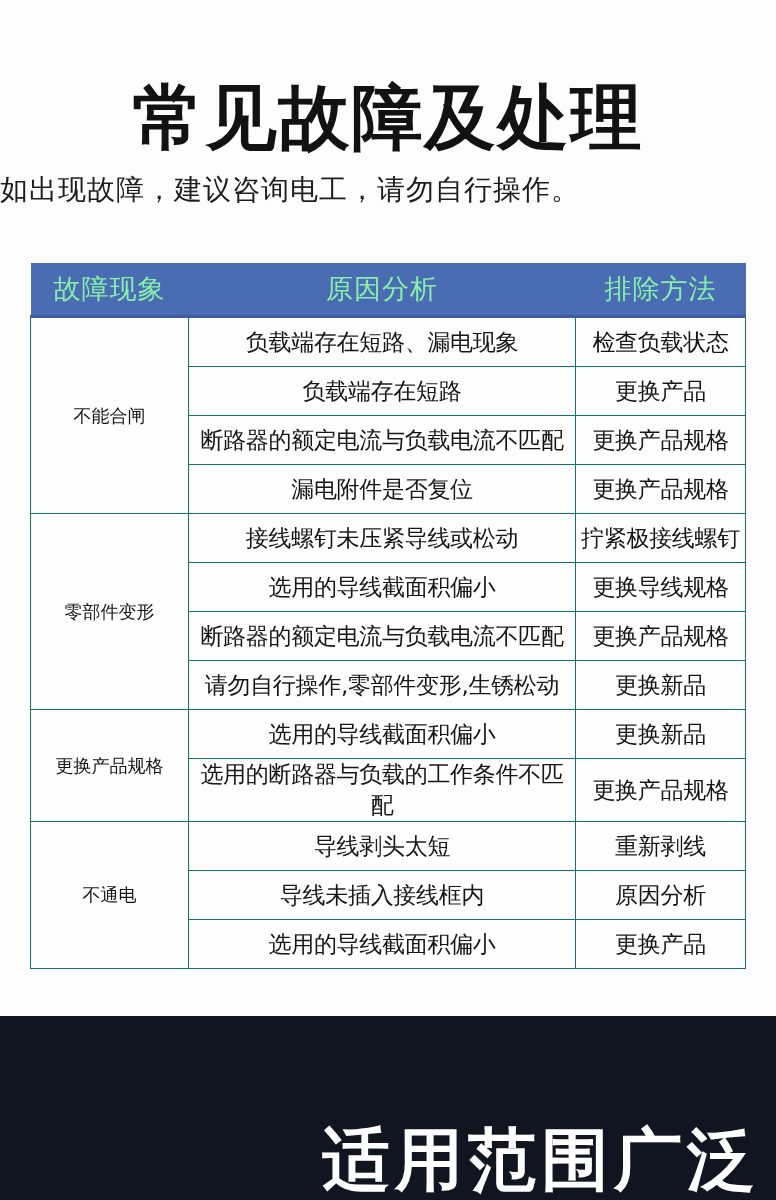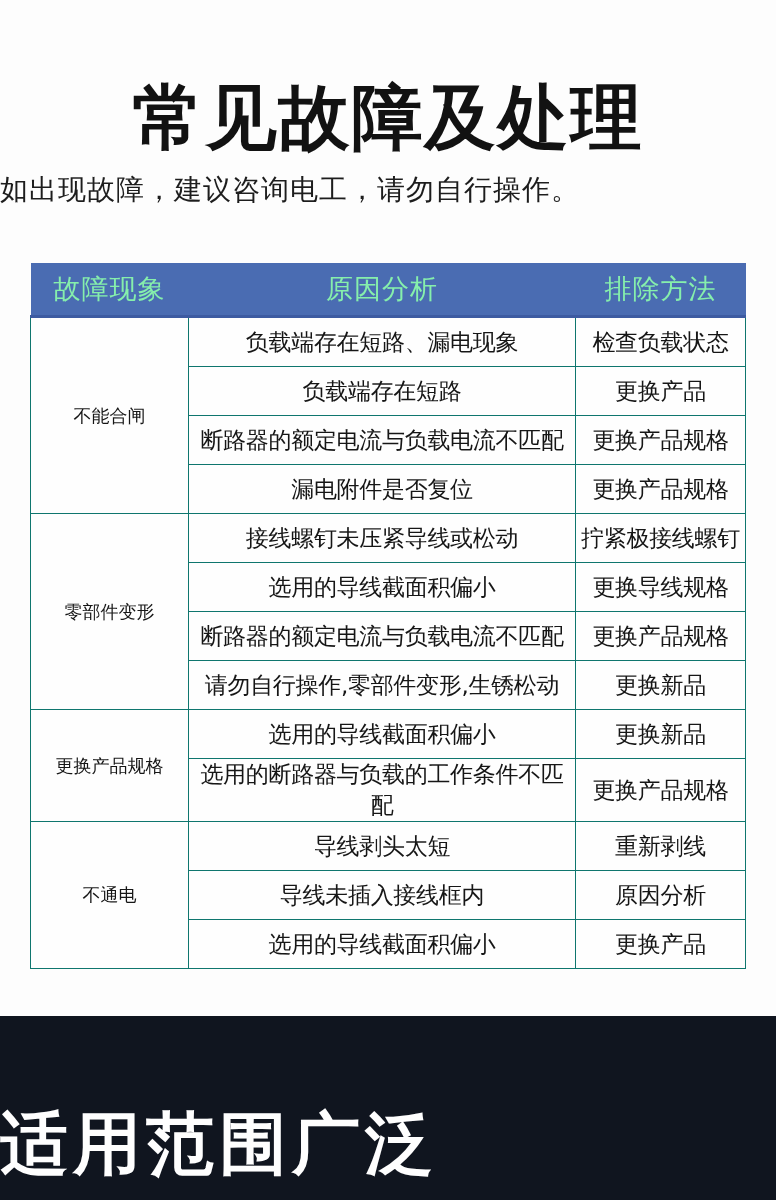--- a/index.html
+++ b/index.html
@@ -64,23 +64,23 @@
     font-size:18px;
     letter-spacing:0;
   }
   .footer-banner{
     position:absolute;
     left:0;bottom:0;
     width:776px;height:184px;
     background:#10151f;
   }
   .footer-banner h2{
-    margin:0;
+    margin:16px;
     padding-top:94px;
-    text-align:left;
+    text-align:right;
     font-size:68px;
     line-height:1;
     font-weight:900;
     letter-spacing:5px;
     color:#fefefe;
   }
 </style>
 </head>
 <body>
 

